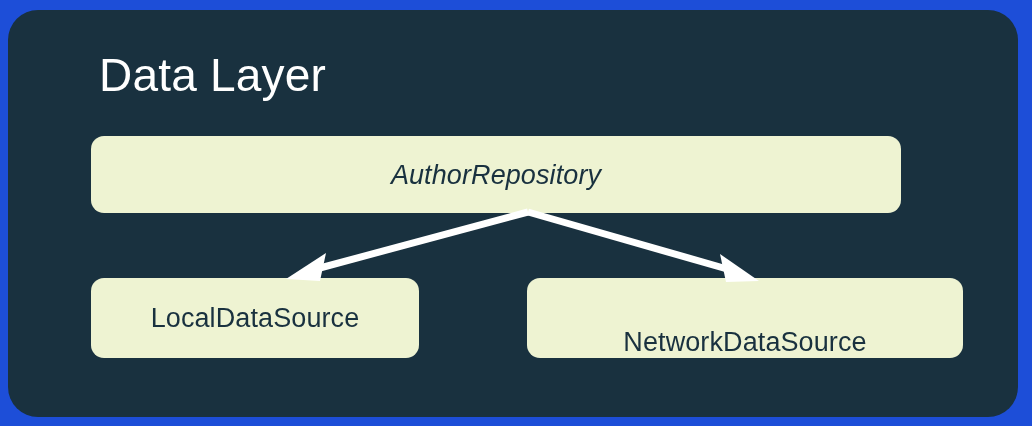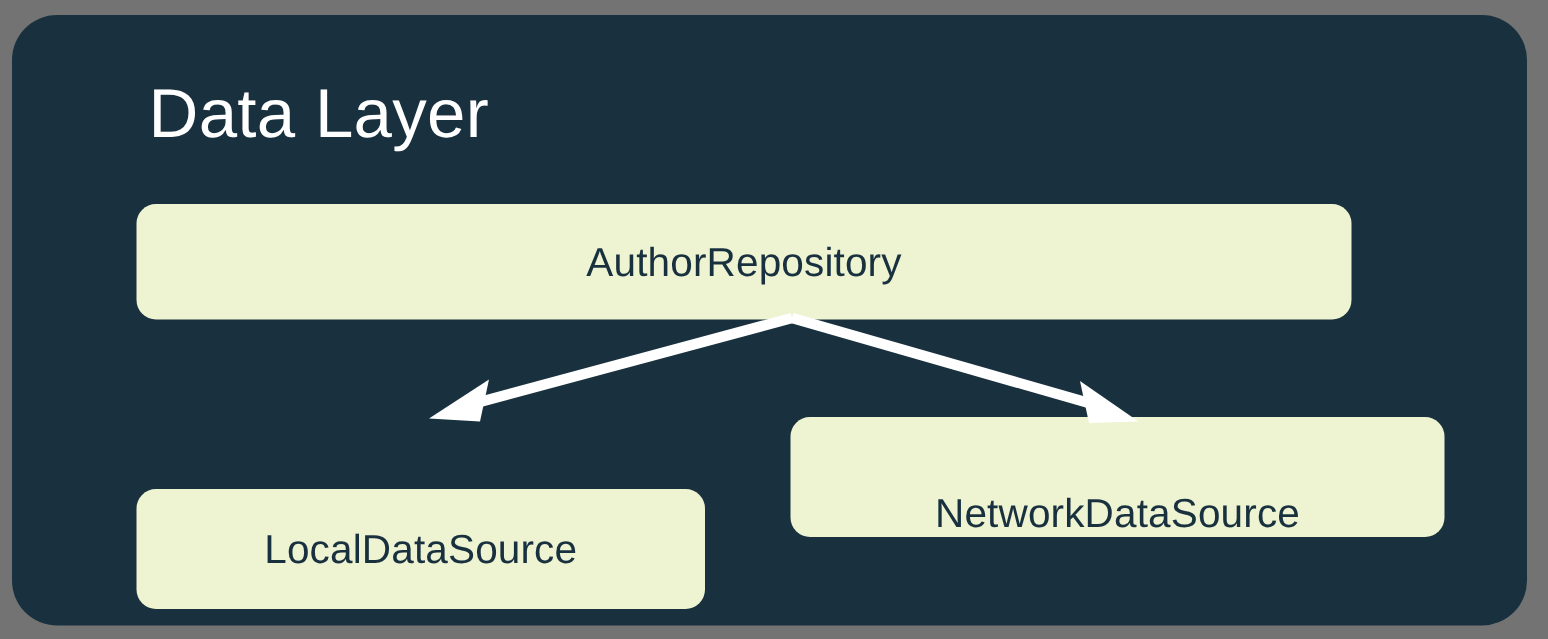--- a/index.html
+++ b/index.html
@@ -12,21 +12,21 @@
     width: 1032px;
     height: 426px;
     overflow: hidden;
     font-family: "Liberation Sans", sans-serif;
   }
 
   #diagram-root {
     position: relative;
     width: 1032px;
     height: 426px;
-    background: #737373;
+    background: #1d4ed8;
   }
 
   
   .layer-panel {
     position: absolute;
     left: 8px;
     top: 10px;
     width: 1010px;
     height: 407px;
     background: #19313F;
@@ -64,27 +64,27 @@
     color: #19313F;
     letter-spacing: 0.1px;
     white-space: nowrap;
   }
 
   #node-repository {
     left: 91px;
     top: 136px;
     width: 810px;
     height: 77px;
+    font-style: italic;
   }
   #node-local {
     left: 91px;
     top: 278px;
-    width: 379px;
+    width: 328px;
     height: 80px;
-    margin-top: 48px;
   }
   #node-network {
     left: 527px;
     top: 278px;
     width: 436px;
     height: 80px;
     align-items: flex-end;
   }
 
   

